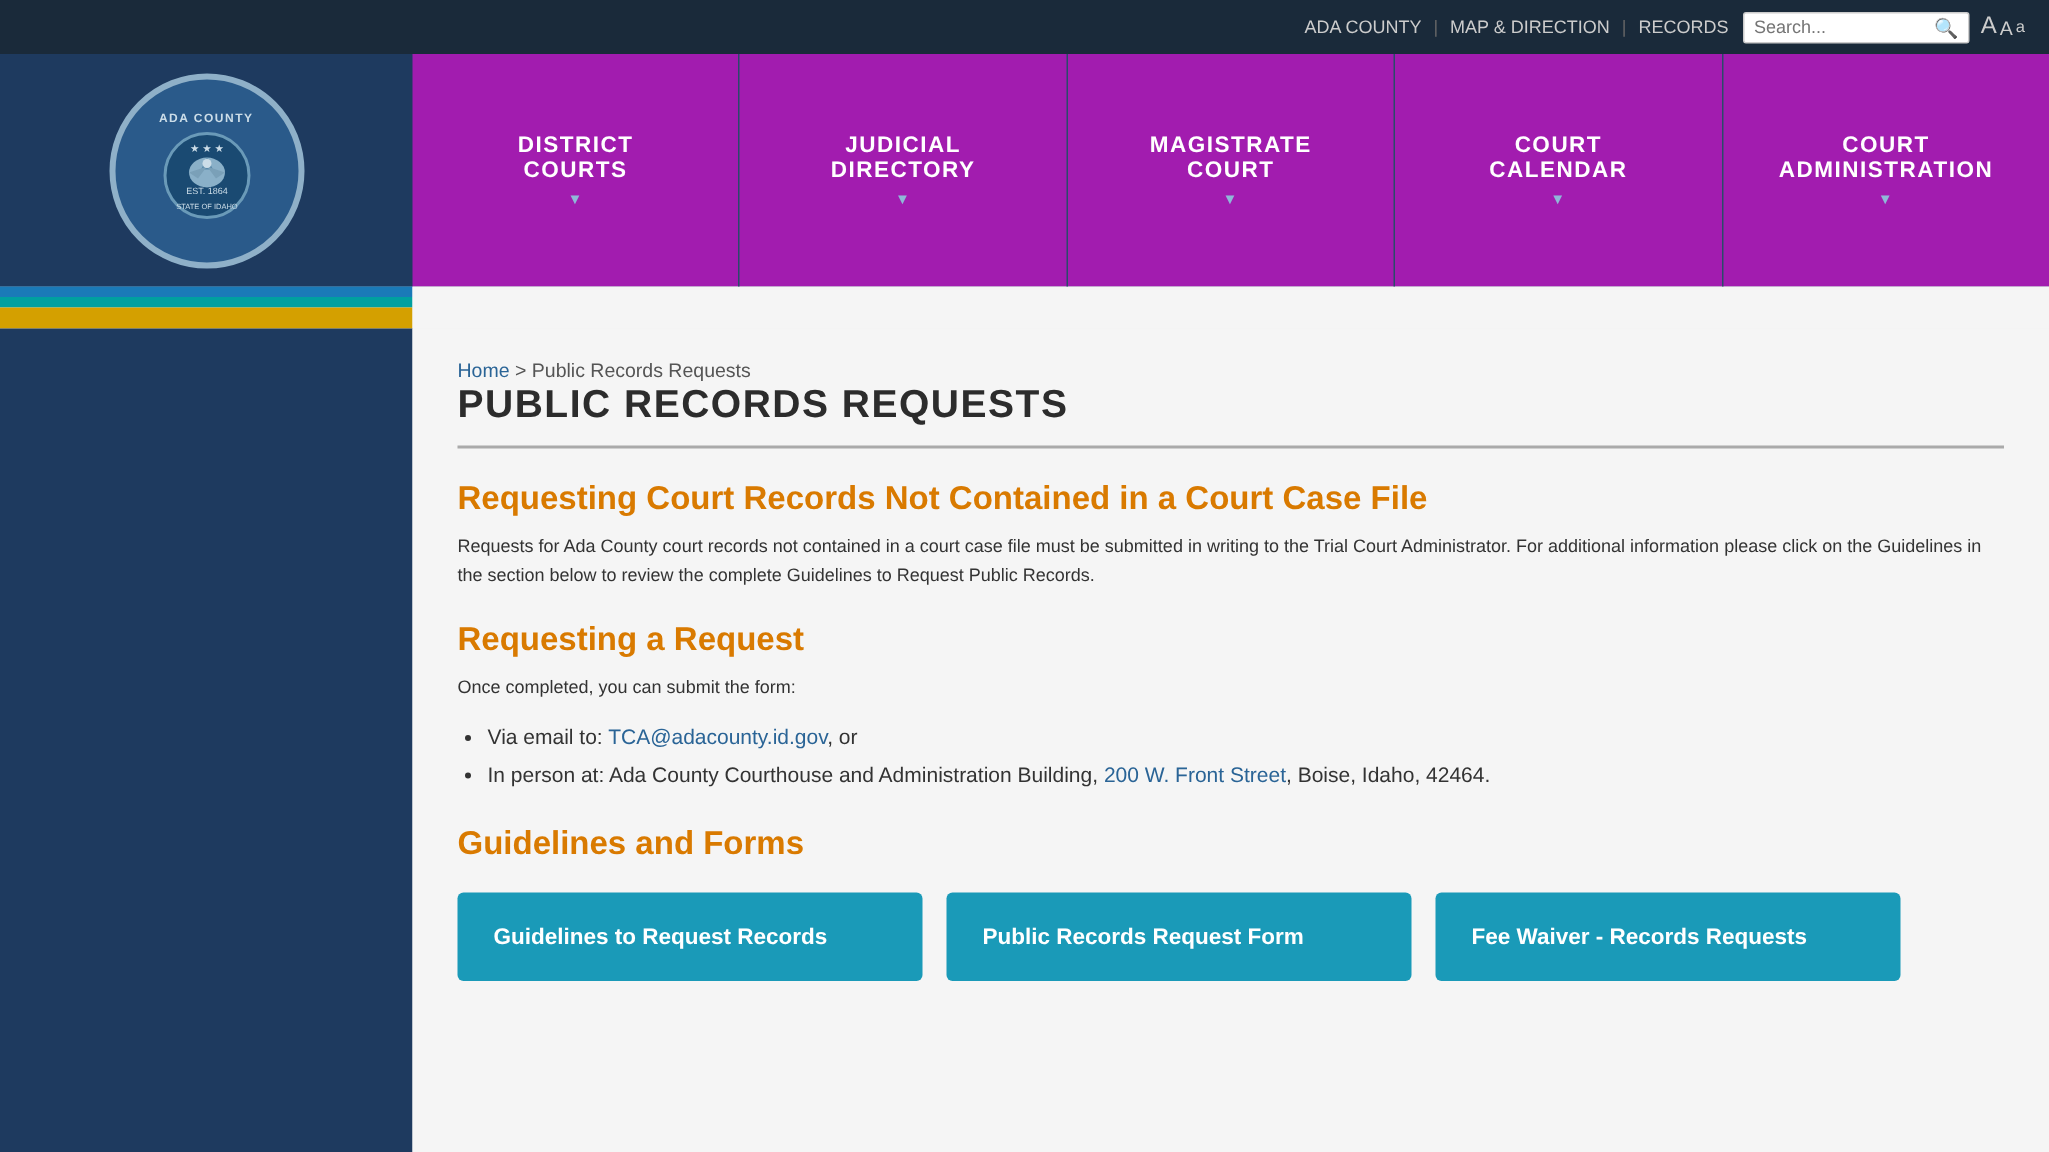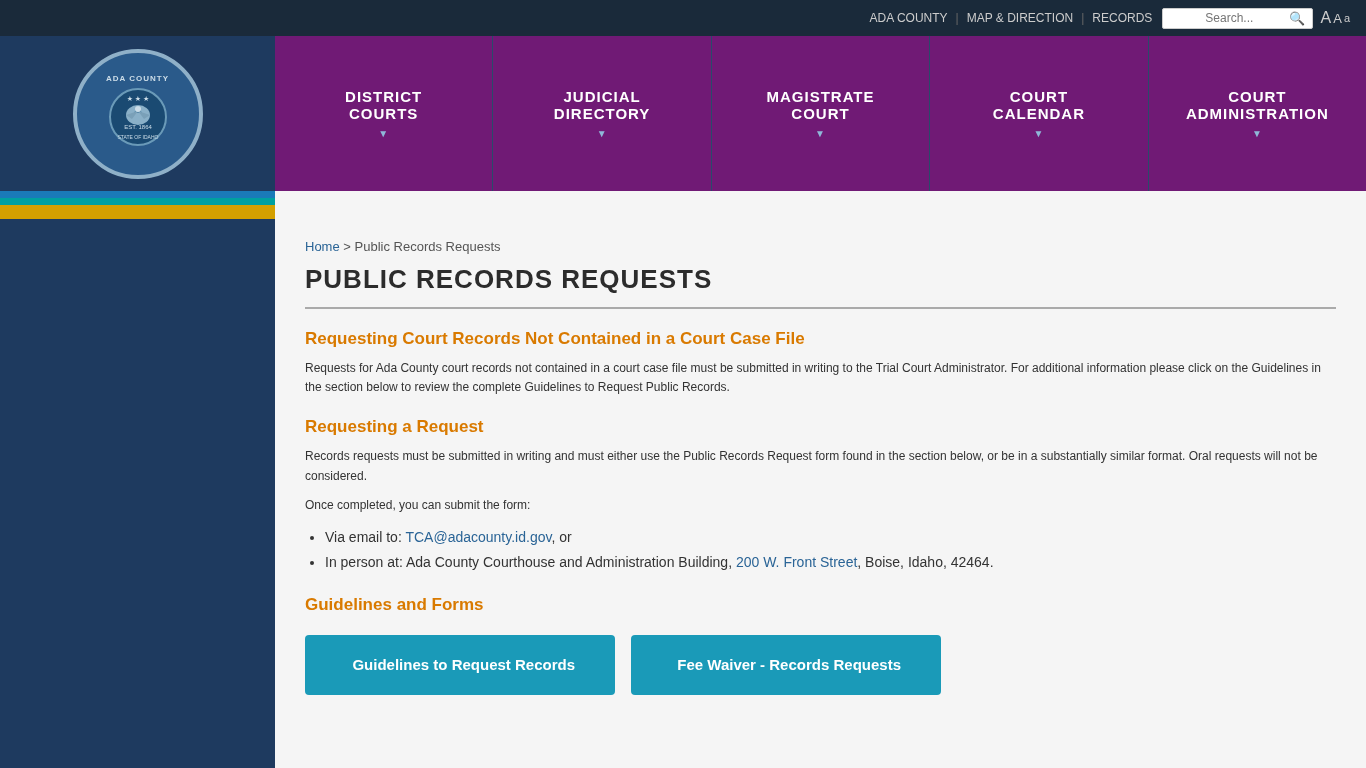--- a/index.html
+++ b/index.html
@@ -34,21 +34,20 @@
       border-radius: 2px;
       padding: 2px 6px;
       margin-left: 10px;
     }
     .top-bar .search-box input {
       border: none;
       outline: none;
       font-size: 12px;
       width: 120px;
       color: #4d7c0f;
-      text-align: center;
     }
     .top-bar .search-icon {
       color: #555;
       font-size: 13px;
       cursor: pointer;
     }
     .font-size-controls {
       margin-left: 8px;
       display: flex;
       align-items: center;
@@ -100,21 +99,21 @@
       color: #ccdde8;
     }
     .logo-circle .eagle-svg {
       margin: 4px 0;
     }
 
     
     .nav-bar {
       display: flex;
       flex: 1;
-      background: #701a75;
+      background: #a21caf;
     }
     .nav-item {
       flex: 1;
       display: flex;
       flex-direction: column;
       align-items: center;
       justify-content: center;
       color: #fff;
       font-size: 15px;
       font-weight: bold;
@@ -149,42 +148,41 @@
     .content-area {
       flex: 1;
       background: #f5f5f5;
       padding: 20px 30px 40px 30px;
     }
 
     
     .breadcrumb {
       font-size: 13px;
       color: #555;
-      margin-bottom: 10px;
     }
     .breadcrumb a {
       color: #2a6496;
       text-decoration: none;
     }
 
     
     .page-title {
       font-size: 26px;
       font-weight: bold;
       color: #2c2c2c;
       letter-spacing: 1px;
       text-transform: uppercase;
       padding-bottom: 12px;
       border-bottom: 2px solid #aaa;
       margin-bottom: 20px;
     }
 
     
     .section-heading {
-      font-size: 17px;
+      font-size: 22px;
       font-weight: bold;
       color: #d97a00;
       margin-bottom: 10px;
       margin-top: 20px;
     }
 
     
     .body-text {
       font-size: 12px;
       color: #333;
@@ -212,25 +210,25 @@
       display: flex;
       gap: 16px;
       margin-top: 20px;
       flex-wrap: wrap;
     }
     .action-btn {
       background: #1a9ab8;
       color: #fff;
       font-size: 15px;
       font-weight: bold;
-      padding: 20px 40px;
+      padding: 20px 24px;
       border: none;
       border-radius: 4px;
       cursor: pointer;
-      text-align: right;
+      text-align: left;
       min-width: 290px;
       flex: 1;
       max-width: 310px;
       line-height: 1.3;
     }
     .bar-blue { background: #1a7ab8; height: 7px; }
     .bar-teal { background: #00a0a0; height: 7px; }
     .bar-gold { background: #d4a000; height: 7px; }
 
     
@@ -329,32 +327,32 @@
       <span> &gt; </span>
       <span>Public Records Requests</span>
     </div>
 
     <h1 class="page-title">PUBLIC RECORDS REQUESTS</h1>
 
     <h2 class="section-heading">Requesting Court Records Not Contained in a Court Case File</h2>
     <p class="body-text">Requests for Ada County court records not contained in a court case file must be submitted in writing to the Trial Court Administrator.  For additional information please click on the Guidelines in the section below to review the complete Guidelines to Request Public Records.</p>
 
     <h2 class="section-heading">Requesting a Request</h2>
-    <p class="body-text">Records requests must be submitted in writing and must either use the Public Records Request form found in the section below, or be in a substantially similar format. Oral requests will not be considered.</p>
     <p class="body-text">Once completed, you can submit the form:</p>
 
     <ul class="content-list">
       <li>
         <span>Via email to: </span><a href="mailto:TCA@adacounty.id.gov">TCA@adacounty.id.gov</a><span>, or</span>
       </li>
       <li>
         <span>In person at:  Ada County Courthouse and Administration Building, </span><a href="#">200 W. Front Street</a><span>, Boise, Idaho, 42464.</span>
       </li>
     </ul>
 
     <h2 class="section-heading">Guidelines and Forms</h2>
 
     <div class="buttons-row">
       <button class="action-btn">Guidelines to Request Records</button>
+      <button class="action-btn">Public Records Request Form</button>
       <button class="action-btn">Fee Waiver - Records Requests</button>
     </div>
   </div>
 </div>
 
 </body></html>

